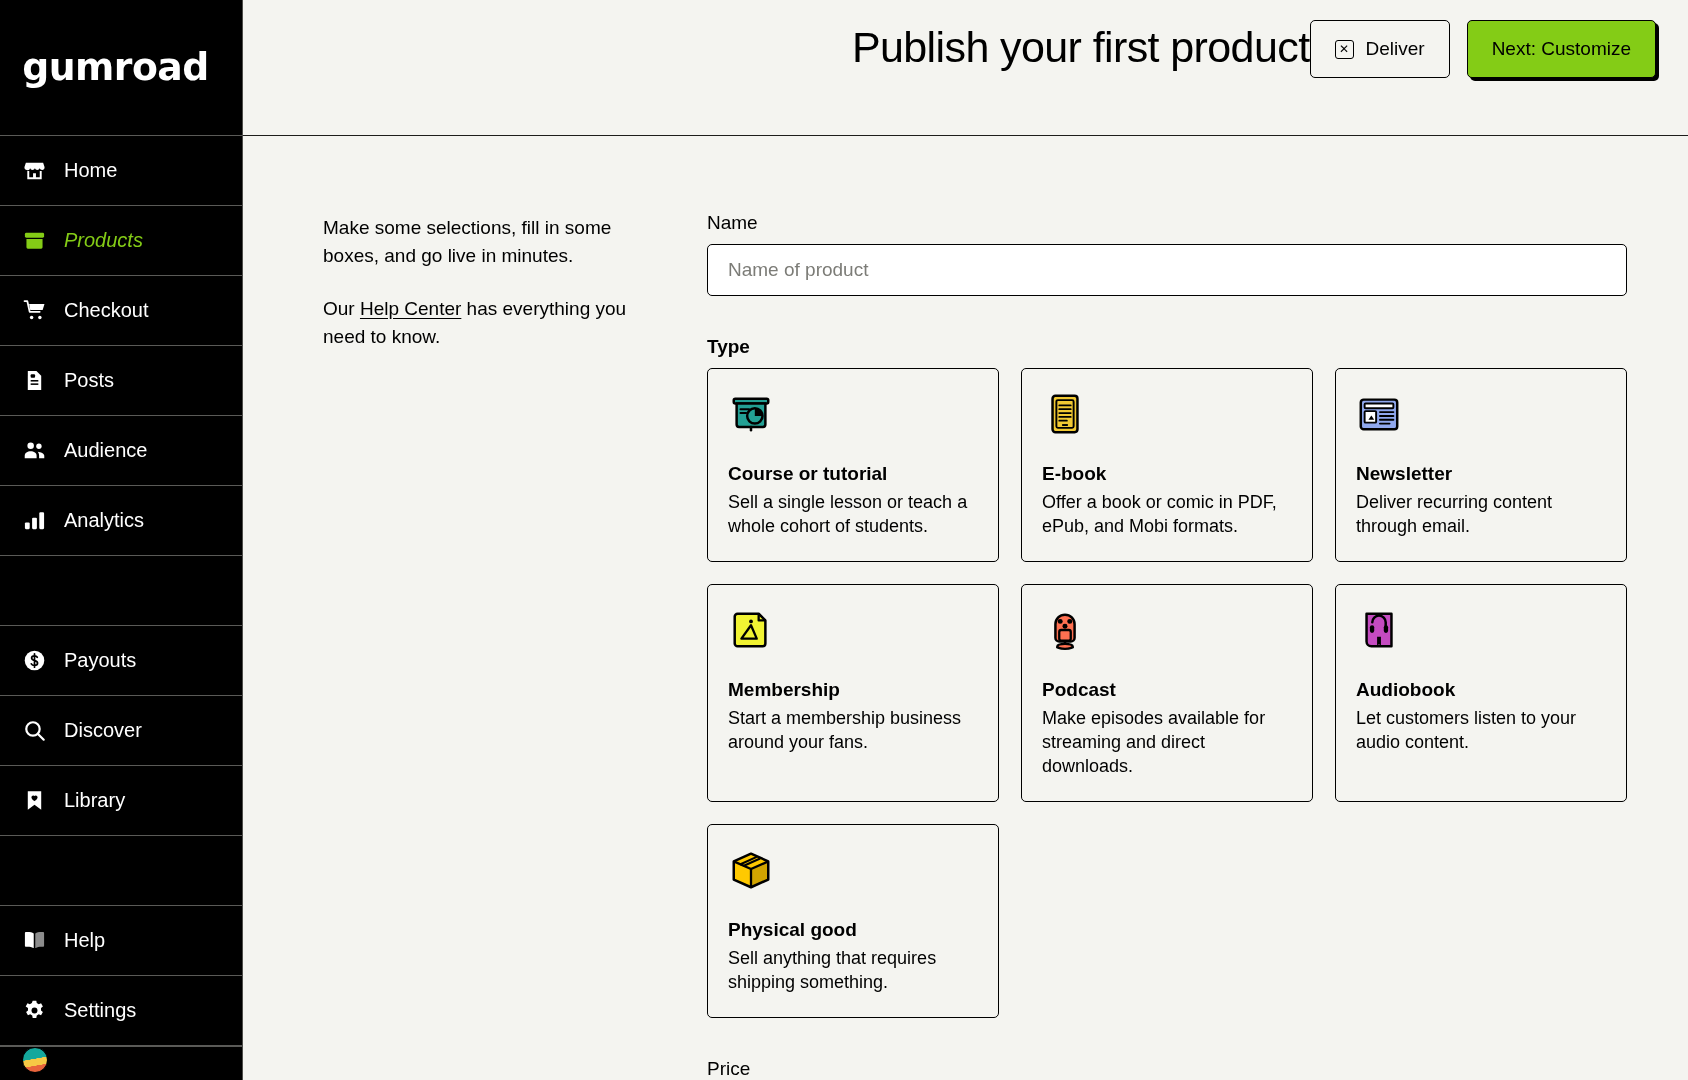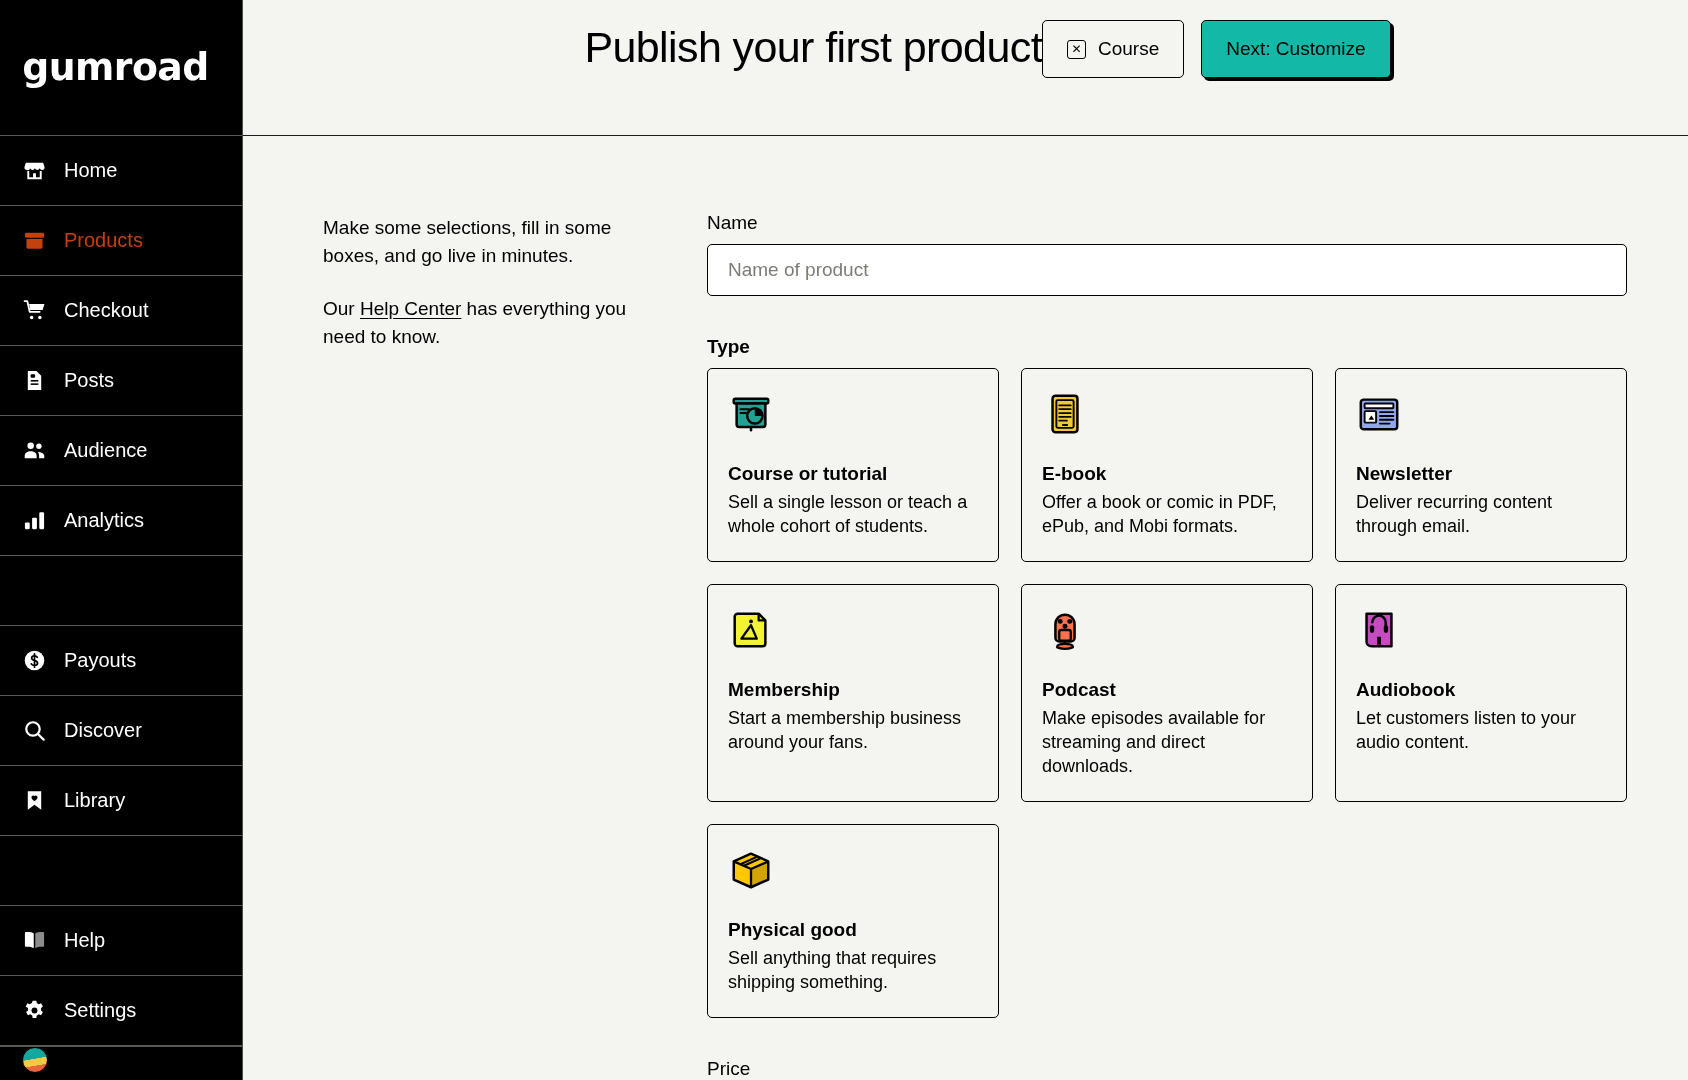--- a/index.html
+++ b/index.html
@@ -52,21 +52,21 @@
     flex: 0 0 70px;
     display: flex;
     align-items: center;
     padding-left: 22px;
     gap: 18px;
     border-bottom: 1px solid #5a5a57;
     color: #fff;
     font-size: 20px;
     cursor: pointer;
   }
-  .nav-item.active { color: #c2410c; }
+  .nav-item.active { color: #84cc16; font-style: italic; }
   .nav-item .ico { width: 24px; height: 24px; display: flex; align-items: center; justify-content: center; flex: 0 0 24px; }
   .nav-item .ico svg { display: block; }
 
   .nav-spacer {
     flex: 0 0 70px;
     height: 70px;
     border-bottom: 1px solid #5a5a57;
   }
   .nav-spacer.grow { flex: 1 1 auto; height: auto; }
 
@@ -90,21 +90,21 @@
     flex-direction: column;
     background: #f4f4f0;
     min-width: 0;
   }
 
   header#topbar {
     height: 136px;
     flex: 0 0 136px;
     display: flex;
     align-items: flex-start;
-    justify-content: center;
+    justify-content: flex-end;
     padding: 16px 32px 0 76px;
     border-bottom: 1px solid #1d1d1b;
   }
   #page-title {
     font-size: 43px;
     font-weight: 400;
     letter-spacing: -0.6px;
     line-height: 1.1;
     padding-top: 8px;
     white-space: nowrap;
@@ -120,21 +120,21 @@
     border: 1px solid #000;
     border-radius: 5px;
     background: #f4f4f0;
     font-size: 19px;
     font-family: "Liberation Sans", sans-serif;
     cursor: pointer;
     color: #000;
     white-space: nowrap;
   }
   .btn-primary {
-    background: #14b8a6;
+    background: #84cc16;
     box-shadow: 3px 3px 0 #000;
   }
   .x-box {
     width: 19px; height: 19px;
     border: 1.7px solid #000;
     border-radius: 3px;
     display: inline-flex;
     align-items: center;
     justify-content: center;
     font-size: 12px;
@@ -338,21 +338,21 @@
     </div>
   </nav>
 
   <div id="main">
 
     <header id="topbar">
       <h1 id="page-title">Publish your first product</h1>
       <div class="top-actions">
         <button class="btn">
           <span class="x-box">✕</span>
-          <span>Course</span>
+          <span>Deliver</span>
         </button>
         <button class="btn btn-primary">
           <span>Next: Customize</span>
         </button>
       </div>
     </header>
 
     <div id="content">
 
       <aside class="intro">

